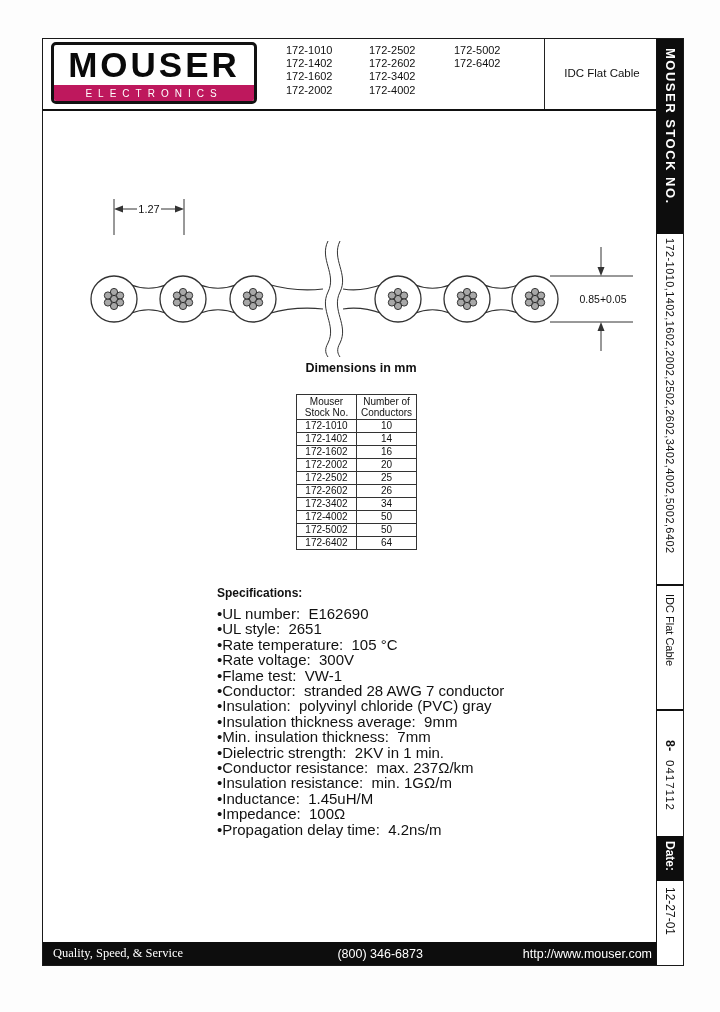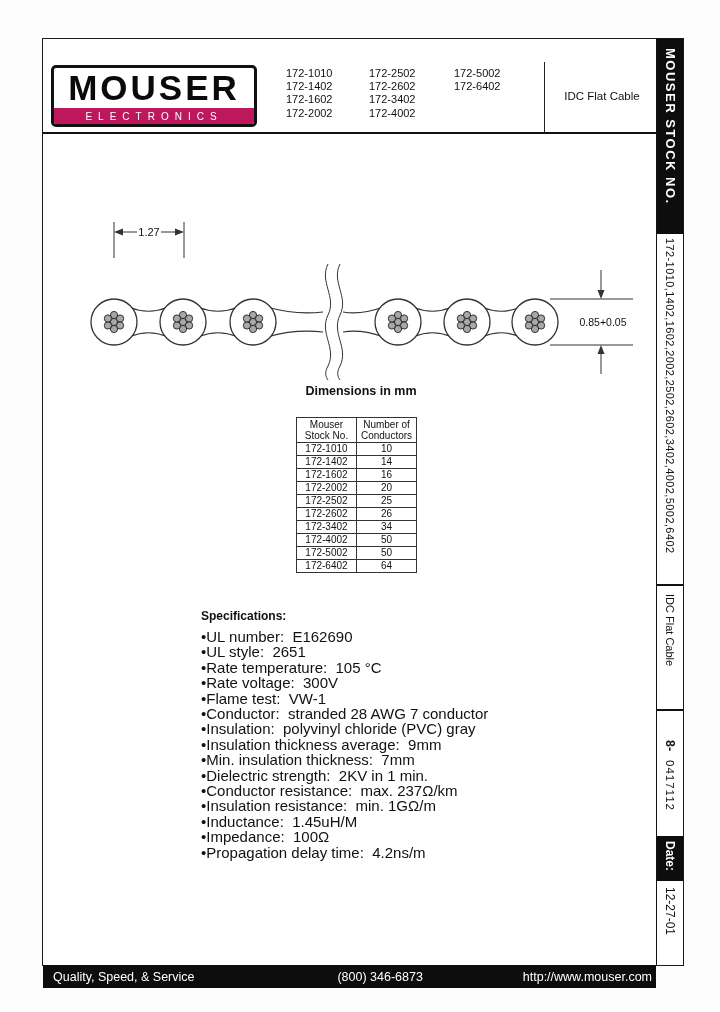--- a/index.html
+++ b/index.html
@@ -2,21 +2,21 @@
 <html><head>
 <meta charset="utf-8">
 <style>
   html,body{margin:0;padding:0;}
   body{
     width:720px;height:1012px;position:relative;overflow:hidden;
     background:#fdfdfd;font-family:"Liberation Sans",sans-serif;color:#111;
   }
   .frame{position:absolute;left:42px;top:38px;width:640px;height:926px;
     border:1px solid #1a1a1a;background:#fff;box-sizing:content-box;}
-  .main{position:absolute;left:0;top:0;width:613px;height:926px;margin-top:23px;}
+  .main{position:absolute;left:0;top:0;width:613px;height:926px;}
 
   
   .header{position:absolute;left:0;top:0;width:613px;height:70px;border-bottom:2px solid #111;}
   .logo{position:absolute;left:8px;top:3px;width:206px;height:62px;border:3px solid #111;
     border-radius:5px;overflow:hidden;background:#fff;box-sizing:border-box;}
   .logo-word{height:40px;display:flex;align-items:center;justify-content:center;
     font-weight:bold;font-size:35px;letter-spacing:3px;color:#0a0a0a;}
   .logo-bar{height:16px;background:#be185d;color:#fff;display:flex;align-items:center;
     justify-content:center;font-size:10px;font-weight:normal;letter-spacing:6px;}
   .part-col{position:absolute;top:5px;font-size:11px;line-height:13.2px;white-space:pre;}
@@ -31,29 +31,29 @@
     font-weight:bold;font-size:12.5px;}
 
   
   .cond-table{position:absolute;left:253px;top:355px;border-collapse:collapse;
     font-size:10px;background:#fff;}
   .cond-table th,.cond-table td{border:1px solid #333;text-align:center;padding:0 3px;}
   .cond-table th{font-weight:normal;white-space:pre-line;line-height:11px;padding:1px 3px;width:53px;}
   .cond-table td{height:12px;line-height:12px;}
 
   
-  .specs{position:absolute;left:158px;top:547px;width:330px;}
+  .specs{position:absolute;left:174px;top:547px;width:330px;}
   .specs-title{font-weight:bold;font-size:12px;margin-bottom:6px;}
   .spec-item{font-size:15px;line-height:15.4px;white-space:pre-wrap;}
   .spec-item::before{content:"\2022 ";}
 
   
   .footer{position:absolute;left:0;bottom:0;width:613px;height:23px;background:#0d0d0d;
     color:#fff;display:flex;align-items:center;font-size:12.5px;}
-  .footer .f-left{width:42%;padding-left:10px;box-sizing:border-box;}
+  .footer .f-left{width:42%;padding-left:10px;box-sizing:border-box;font-family:Liberation Serif, serif;}
   .footer .f-center{width:26%;text-align:center;}
   .footer .f-right{flex:1;text-align:right;padding-right:4px;}
 
   
   .sidebar{position:absolute;left:613px;top:0;width:27px;height:926px;border-left:1px solid #111;
     box-sizing:border-box;background:#fff;}
   .sb-sec{width:100%;display:flex;justify-content:center;box-sizing:border-box;overflow:hidden;}
   .vtext{writing-mode:vertical-rl;white-space:nowrap;}
   .sb-stock-label{height:195px;background:#0d0d0d;color:#fff;}
   .sb-stock-label .vtext{padding-top:9px;font-size:13px;font-weight:bold;letter-spacing:1.5px;}

